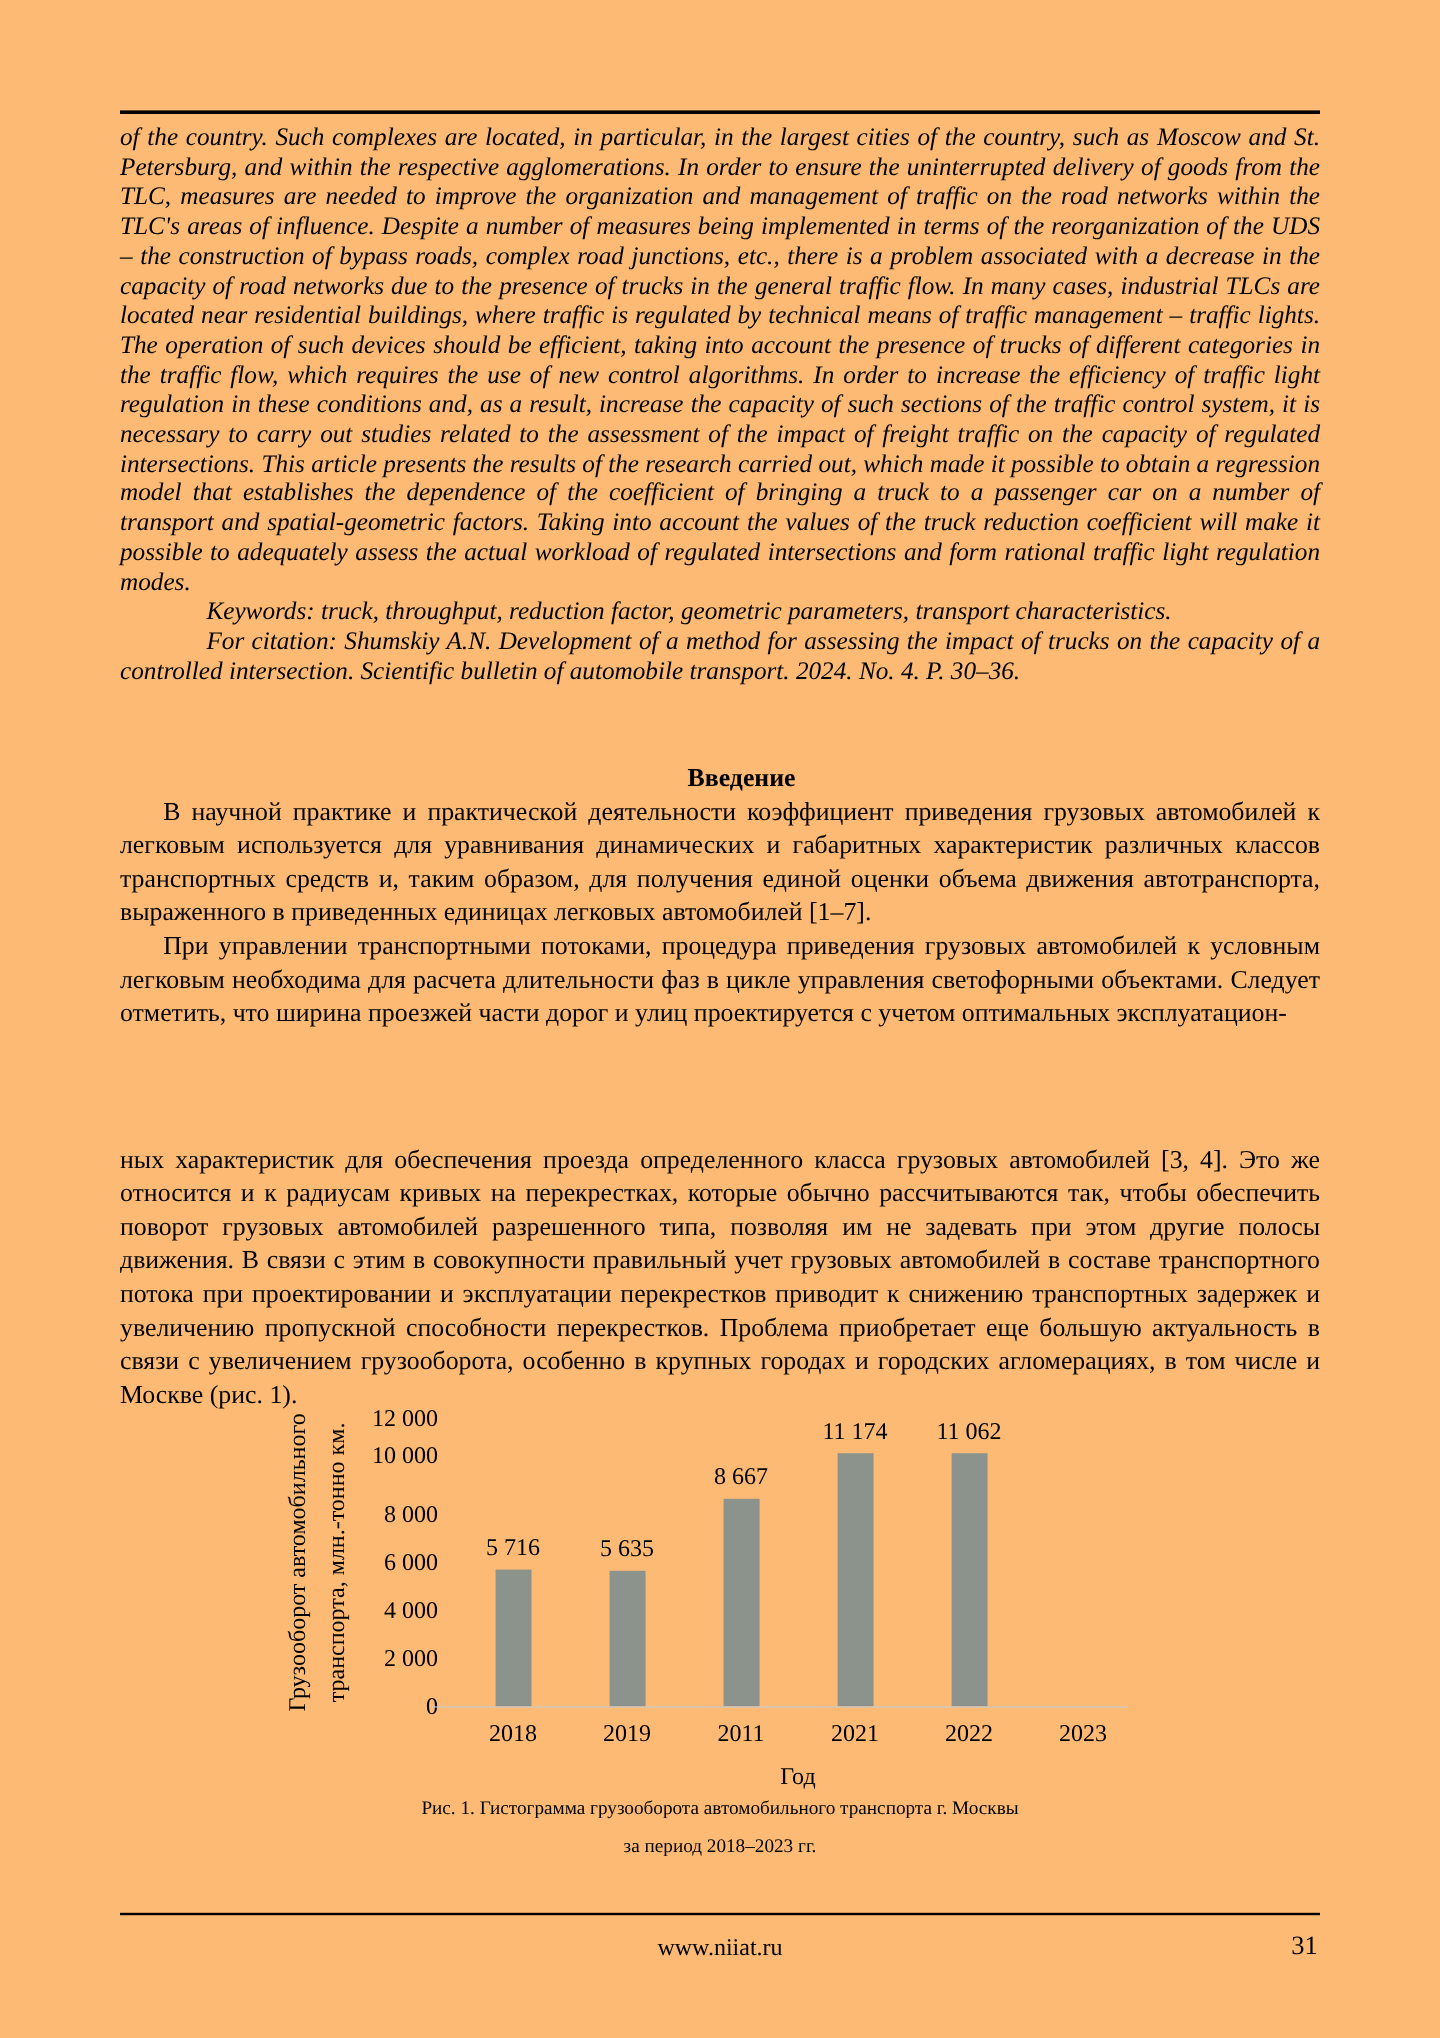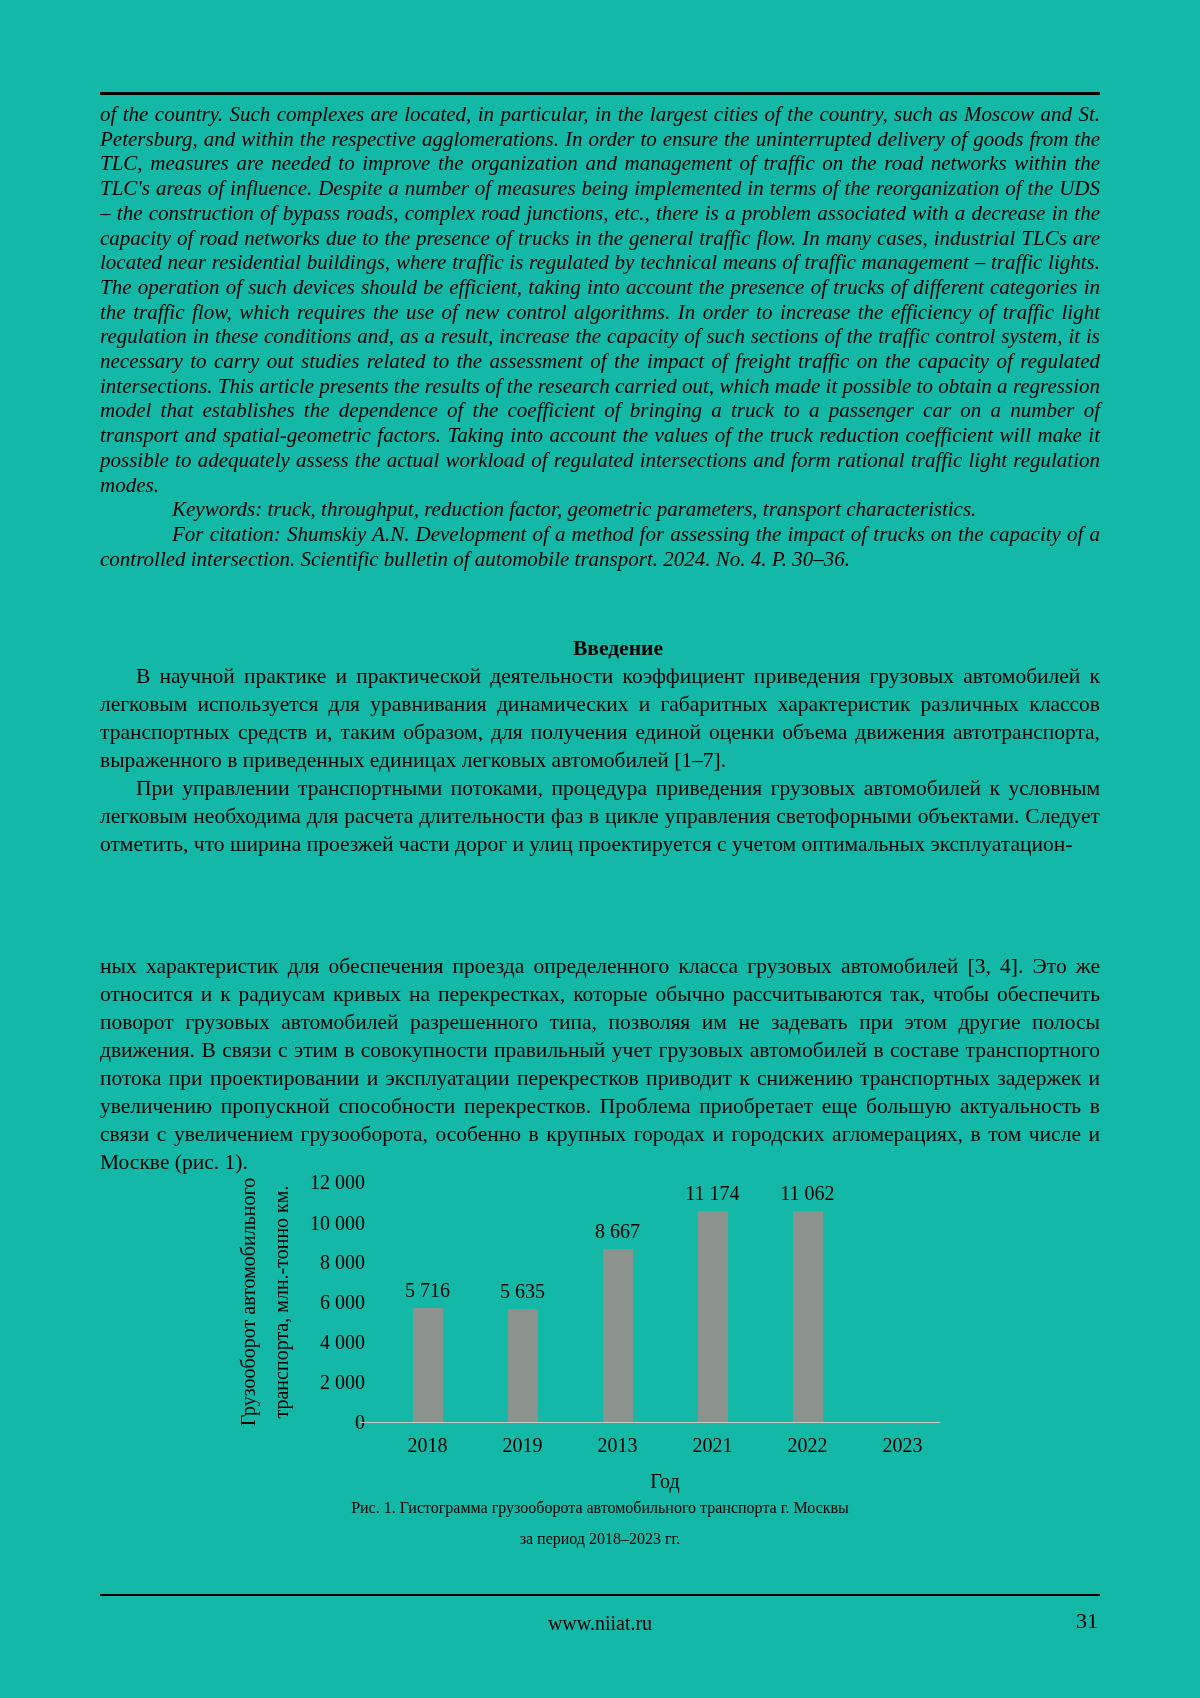--- a/index.html
+++ b/index.html
@@ -1,19 +1,19 @@
 <!DOCTYPE html>
 <html><head>
 <meta charset="utf-8">
 <style>
   html,body{margin:0;padding:0;background:#ffffff;}
   .page{
     position:relative;
     width:1200px;height:1698px;
-    background:#14b8a6;
+    background:#fdba74;
     font-family:"Liberation Serif", serif;
     color:#000;
     overflow:hidden;
   }
   .top-rule{position:absolute;left:100px;right:100px;top:92px;height:3px;background:#000;}
 
   
   .abstract{
     position:absolute;left:100px;top:102px;width:1000px;
     font-style:italic;font-size:21px;line-height:24.7px;text-align:justify;
@@ -96,21 +96,21 @@
         <div>Грузооборот автомобильного</div>
         <div>транспорта, млн.-тонно км.</div>
       </div>
     </div>
     <div class="yticks">
         <div class="ytick" style="bottom: -13px;">0</div>
         <div class="ytick" style="bottom: 27px;">2 000</div>
         <div class="ytick" style="bottom: 67px;">4 000</div>
         <div class="ytick" style="bottom: 107px;">6 000</div>
         <div class="ytick" style="bottom: 147px;">8 000</div>
-        <div class="ytick" style="bottom: 186px; text-align: right;">10 000</div>
+        <div class="ytick" style="bottom: 196px; text-align: right;">10 000</div>
         <div class="ytick" style="bottom: 227px;">12 000</div>
       </div>
     <div class="plot">
         <div class="bar-slot">
           <div class="bar-value">5 716</div>
           <div class="bar" style="height: 114.32px; background: rgb(139, 147, 140);"></div>
         </div>
         <div class="bar-slot">
           <div class="bar-value">5 635</div>
           <div class="bar" style="height: 112.7px; background: rgb(139, 147, 140);"></div>
@@ -125,21 +125,21 @@
         </div>
         <div class="bar-slot">
           <div class="bar-value">11 062</div>
           <div class="bar" style="height: 221.24px; background: rgb(139, 147, 140);"></div>
         </div>
       </div>
     <div class="axis-line" style="background: rgb(201, 201, 201);"></div>
     <div class="xticks">
         <div class="xtick">2018</div>
         <div class="xtick">2019</div>
-        <div class="xtick">2013</div>
+        <div class="xtick">2011</div>
         <div class="xtick">2021</div>
         <div class="xtick">2022</div>
         <div class="xtick">2023</div>
       </div>
     <div class="xlabel">Год</div>
   </div>
 
   <div class="caption">
     <div>Рис. 1. Гистограмма грузооборота автомобильного транспорта г. Москвы</div>
     <div>за период 2018–2023 гг.</div>

